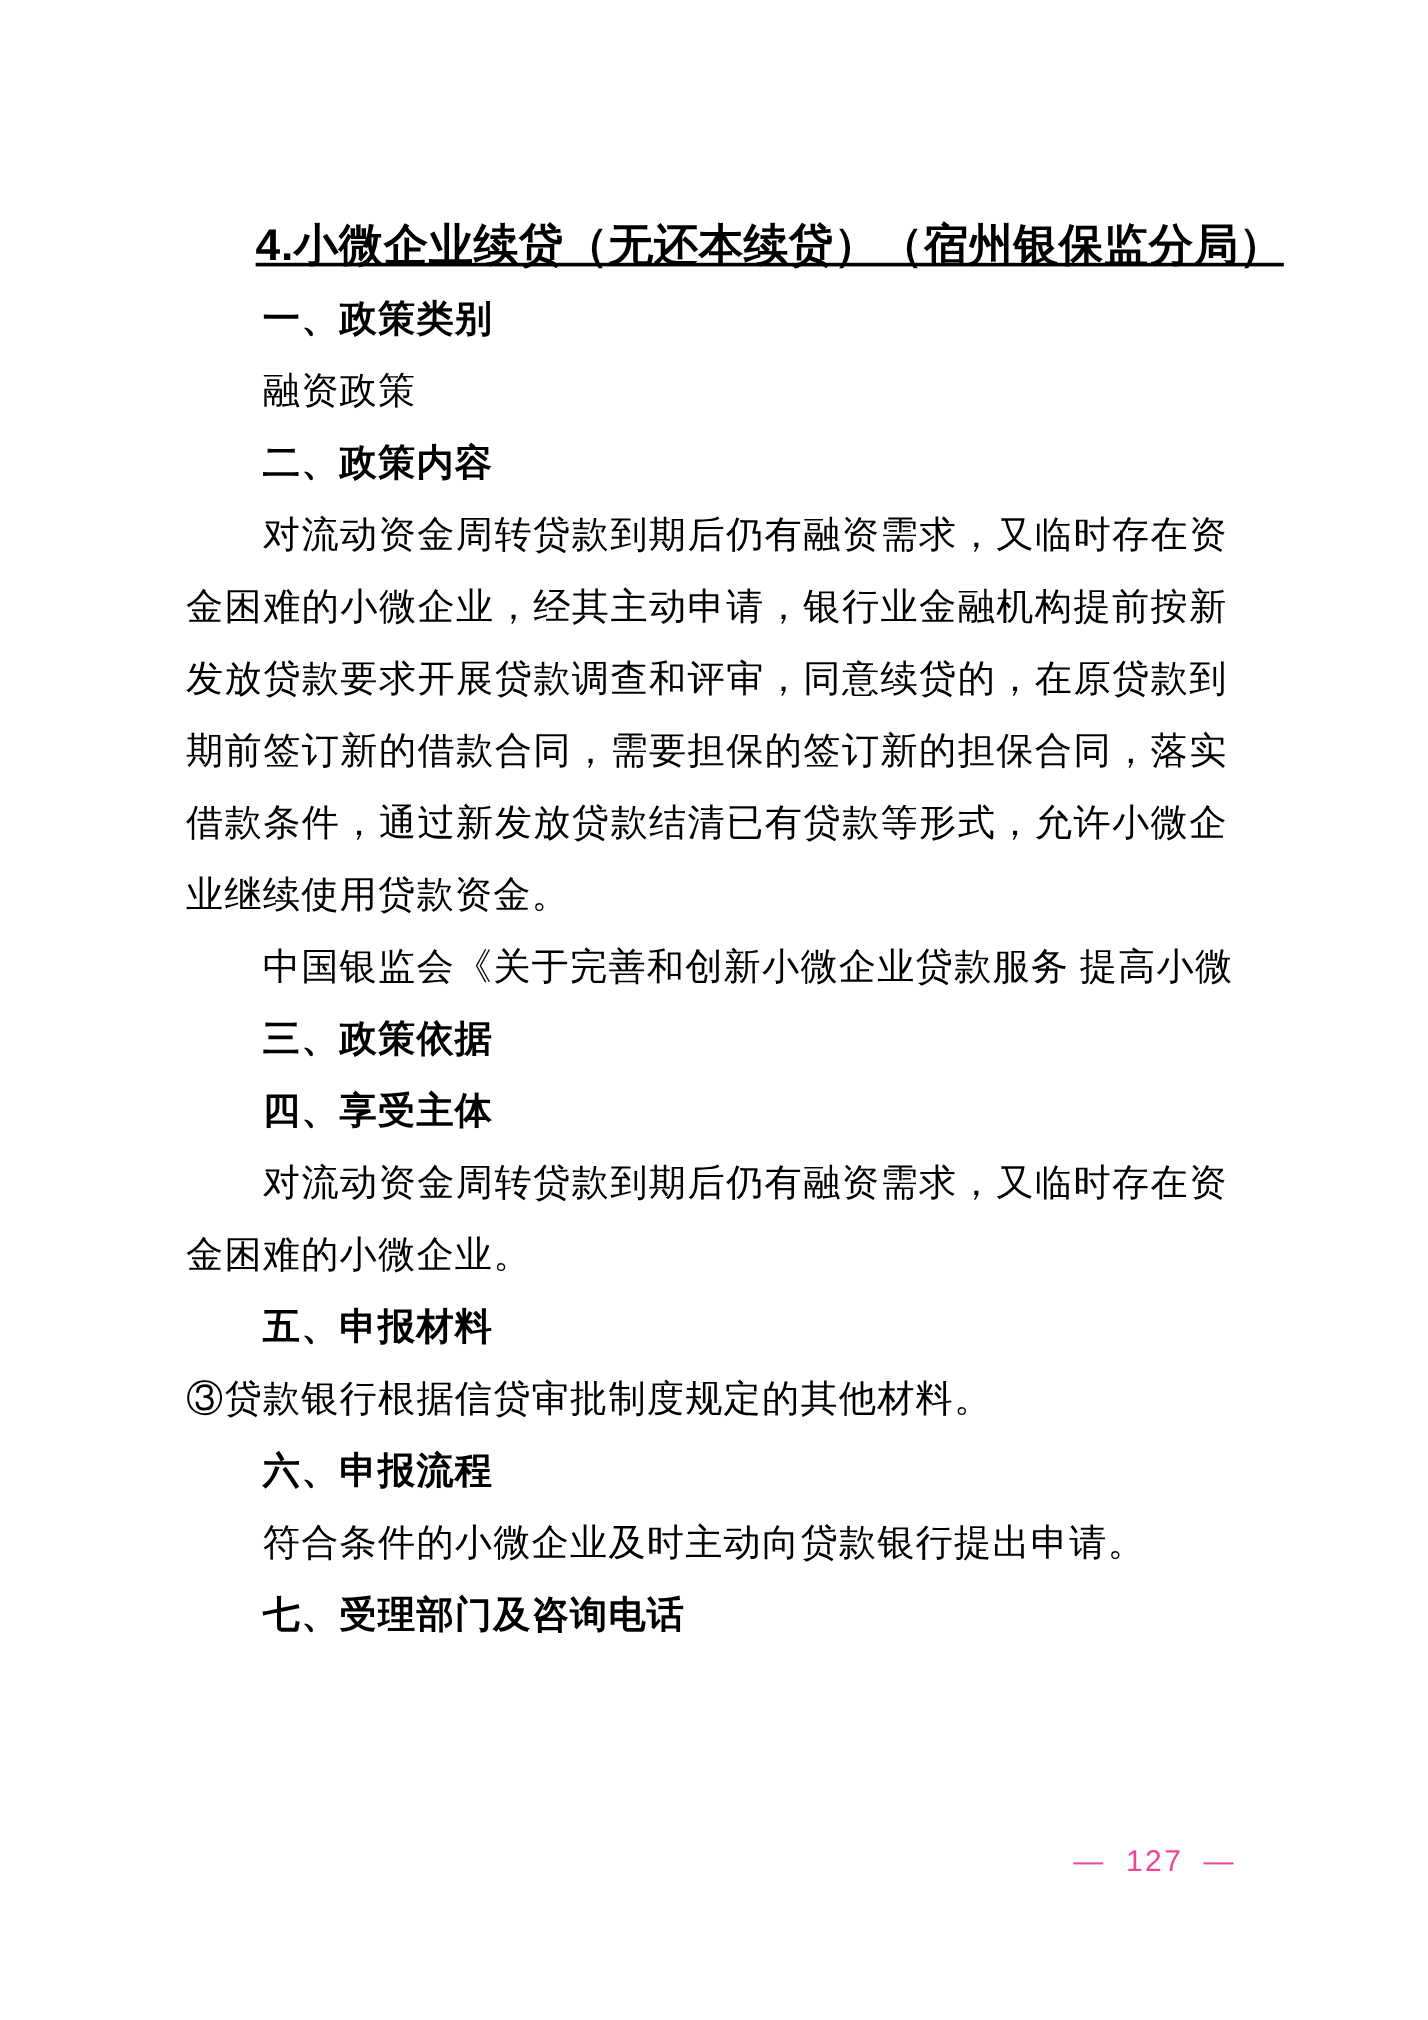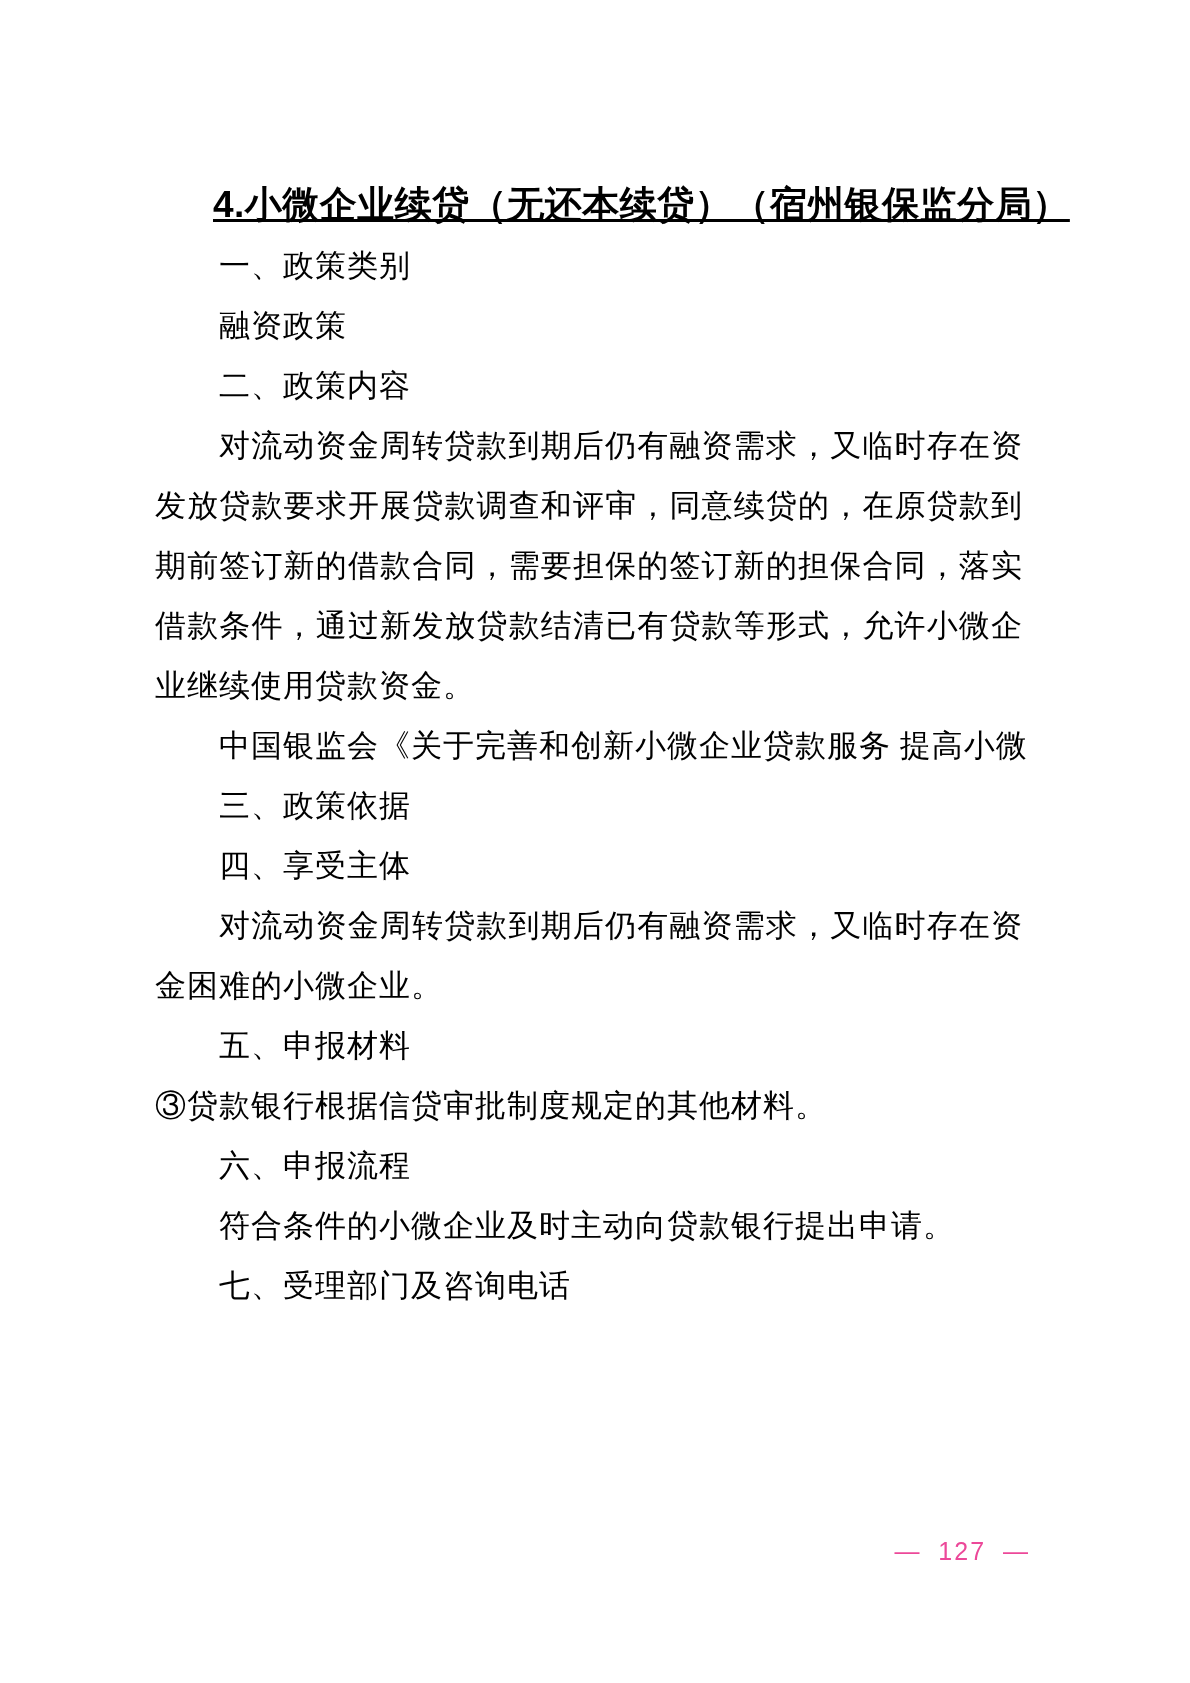--- a/index.html
+++ b/index.html
@@ -40,21 +40,21 @@
   }
   .line {
     height: 60px;
     line-height: 60px;
     font-size: 31px;
     color: #000000;
     overflow: visible;
   }
   .line.heading {
     font-family: "Liberation Sans", "DejaVu Sans", sans-serif;
-    font-weight: 400;
+    font-weight: 700;
     text-indent: 64px;
     letter-spacing: 1px;
     white-space: nowrap;
   }
   .line.body {
     font-family: "Liberation Serif", "DejaVu Serif", serif;
     letter-spacing: 1px;
   }
   .line.body.indent {
     text-indent: 64px;
@@ -85,20 +85,21 @@
 <body>
 
 <div class="page">
   <div class="doc-title">4.小微企业续贷（无还本续贷）（宿州银保监分局）</div>
 
   <div class="doc-body">
       <div class="line heading">一、政策类别</div>
       <div class="line body indent last">融资政策</div>
       <div class="line heading">二、政策内容</div>
       <div class="line body indent fill">对流动资金周转贷款到期后仍有融资需求，又临时存在资</div>
+      <div class="line body fill">金困难的小微企业，经其主动申请，银行业金融机构提前按新</div>
       <div class="line body fill">发放贷款要求开展贷款调查和评审，同意续贷的，在原贷款到</div>
       <div class="line body fill">期前签订新的借款合同，需要担保的签订新的担保合同，落实</div>
       <div class="line body fill">借款条件，通过新发放贷款结清已有贷款等形式，允许小微企</div>
       <div class="line body last">业继续使用贷款资金。</div>
       <div class="line body indent fill">中国银监会《关于完善和创新小微企业贷款服务 提高小微</div>
       <div class="line heading">三、政策依据</div>
       <div class="line heading">四、享受主体</div>
       <div class="line body indent fill">对流动资金周转贷款到期后仍有融资需求，又临时存在资</div>
       <div class="line body last">金困难的小微企业。</div>
       <div class="line heading">五、申报材料</div>

